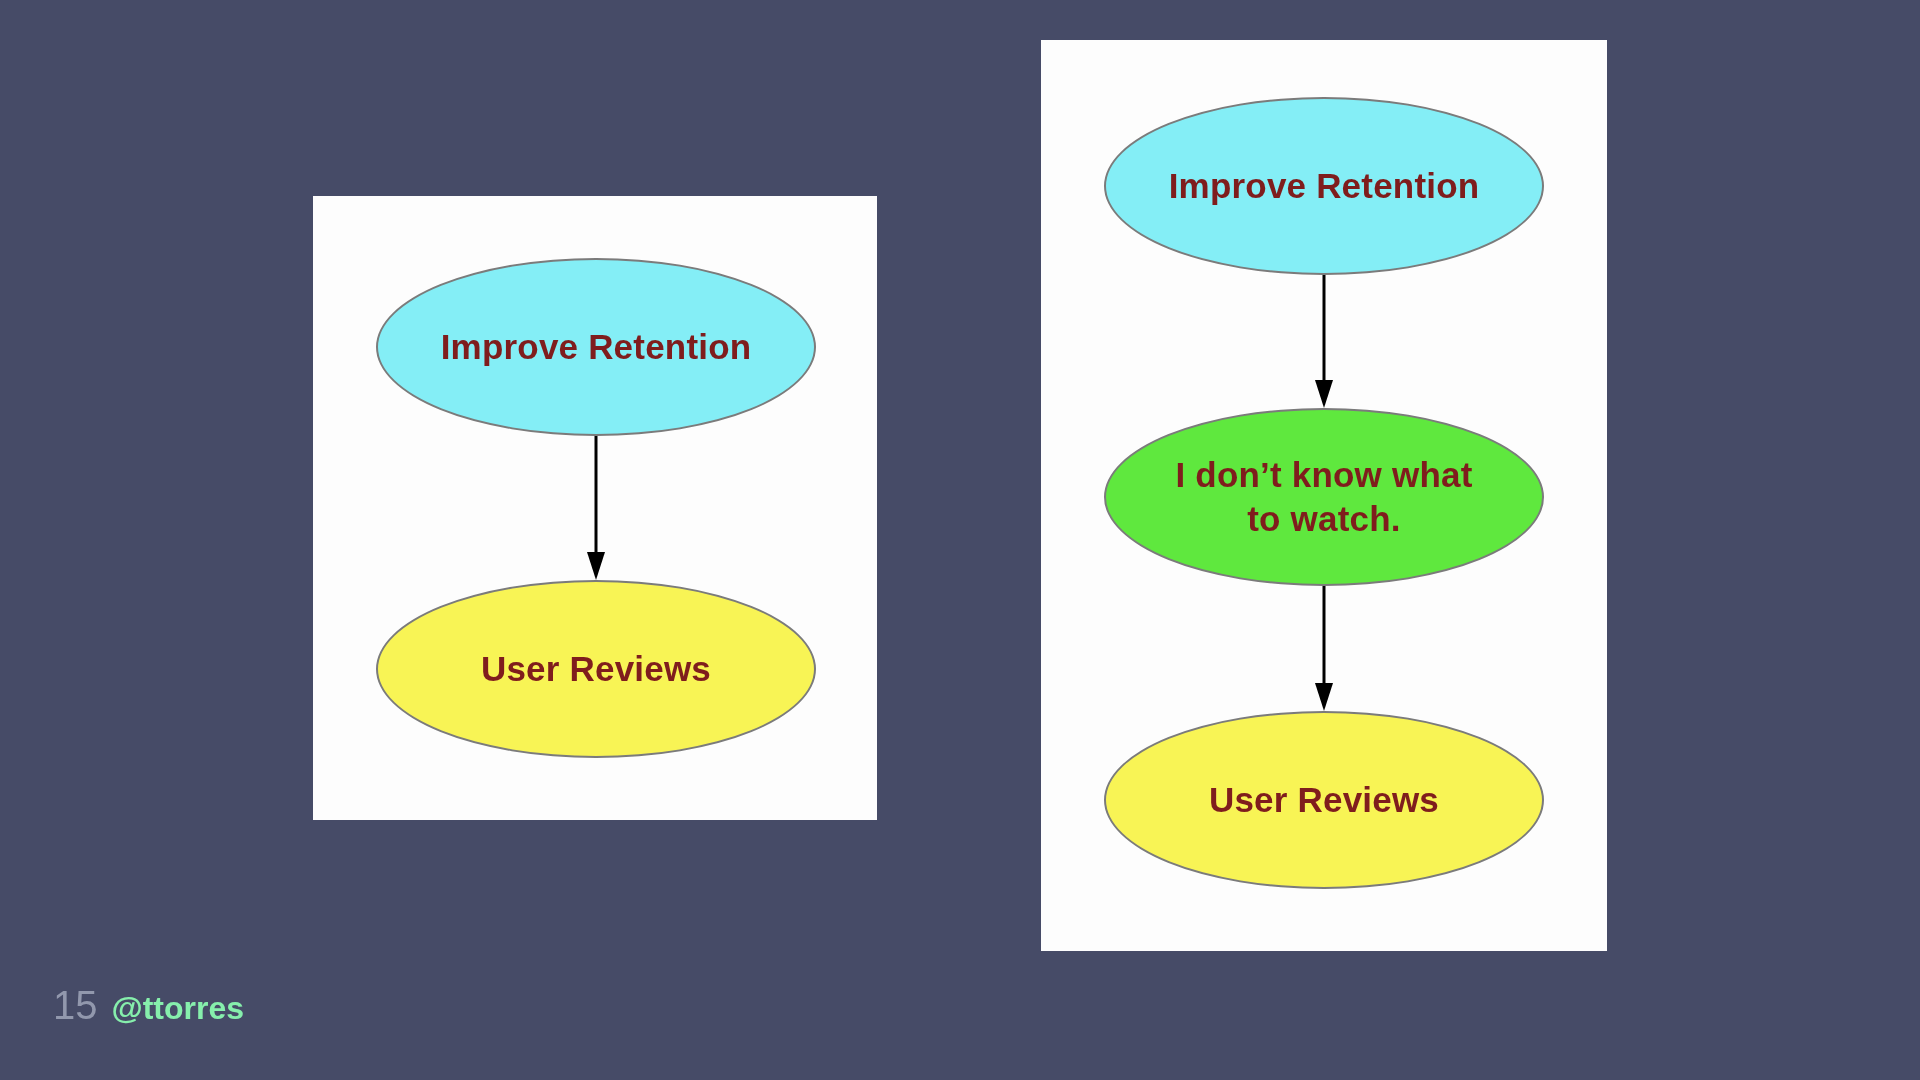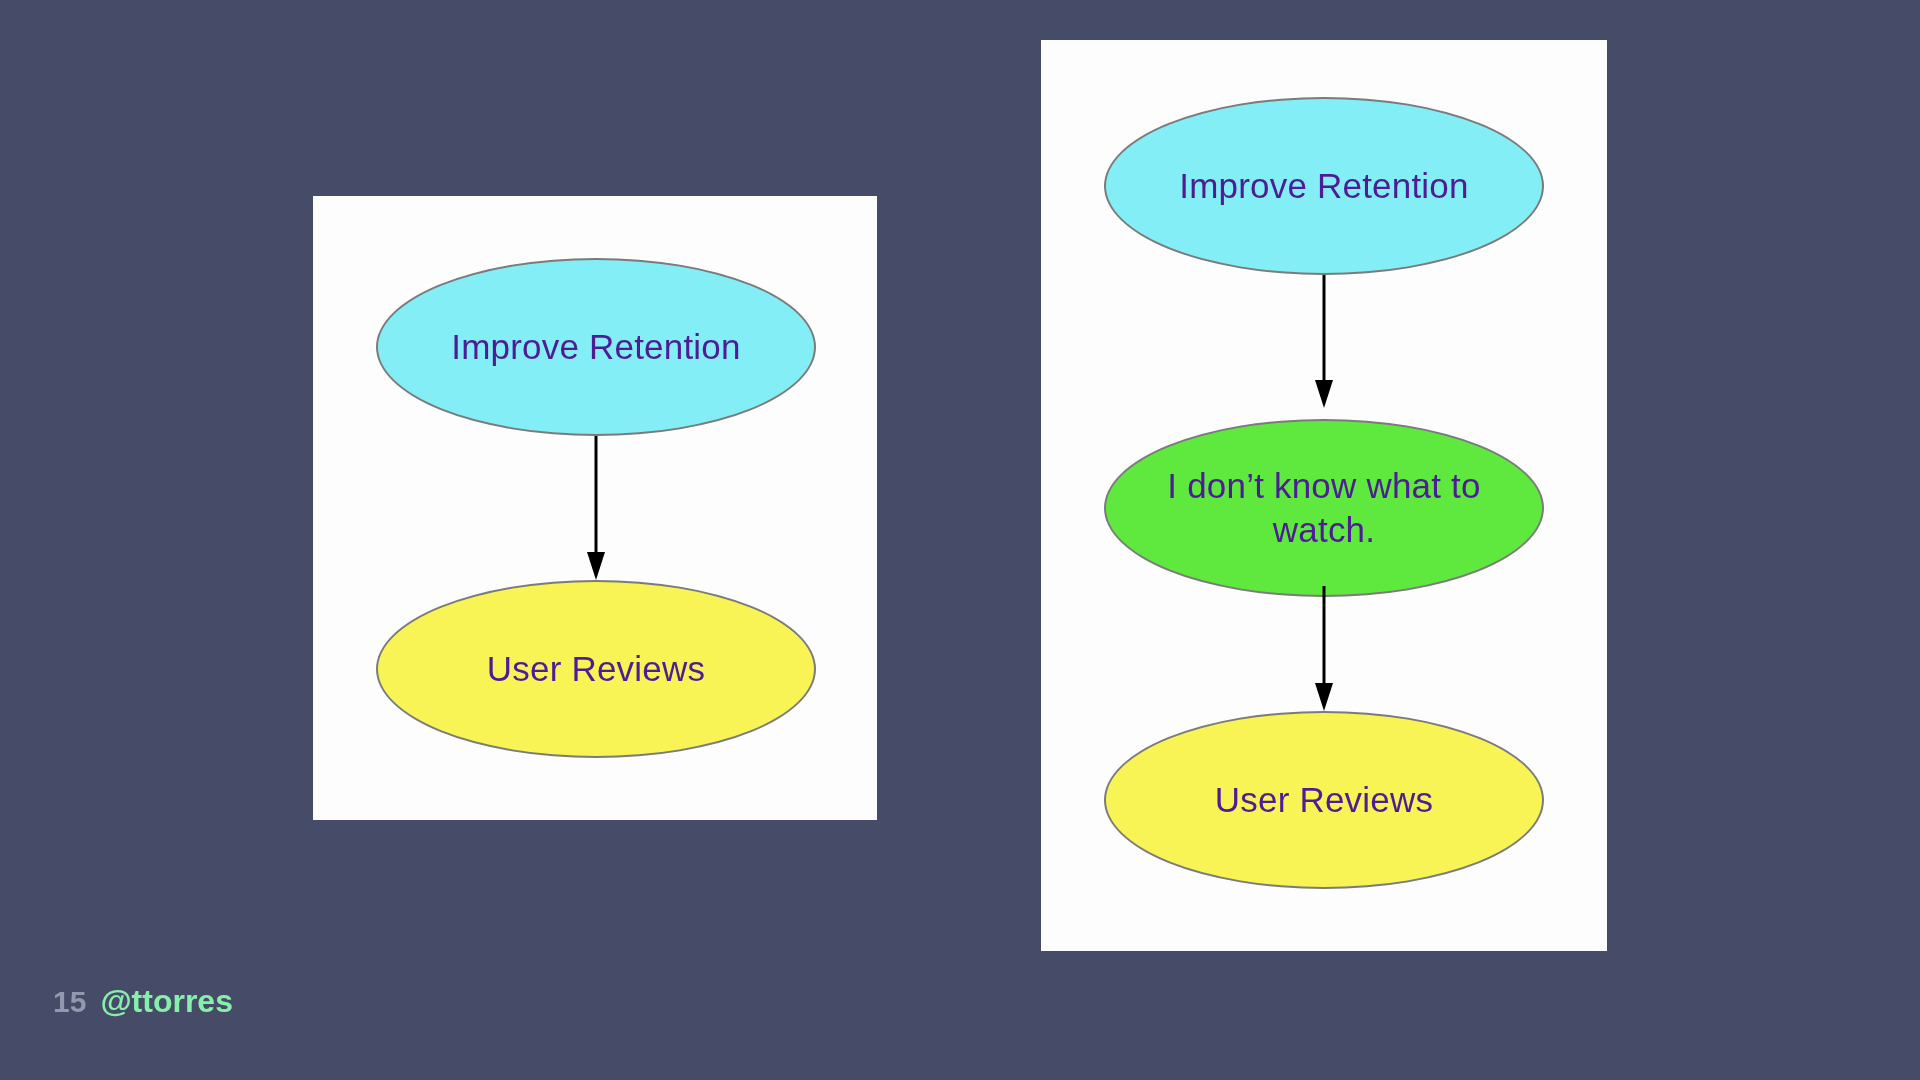--- a/index.html
+++ b/index.html
@@ -29,47 +29,48 @@
     display: flex;
     align-items: center;
     justify-content: center;
     text-align: center;
   }
   .node .node-label {
     display: inline-block;
     max-width: 330px;
     font-size: 35px;
     line-height: 1.26;
-    color: #4c1d95;
+    color: #7f1d1d;
     letter-spacing: 0.2px;
+    font-weight: bold;
   }
 
   
   .panel-left .node-1 { left: 63px; top: 62px; }
   .panel-left .node-2 { left: 63px; top: 384px; }
   .panel-left .arrow-1 { position: absolute; left: 270px; top: 240px; }
 
   
   .panel-right .node-1 { left: 63px; top: 57px; }
-  .panel-right .node-2 { left: 63px; top: 379px; }
+  .panel-right .node-2 { left: 63px; top: 368px; }
   .panel-right .node-3 { left: 63px; top: 671px; }
   .panel-right .arrow-1 { position: absolute; left: 270px; top: 235px; }
   .panel-right .arrow-2 { position: absolute; left: 270px; top: 546px; }
 
   .arrow { color: #000; display: block; }
 
   .footer {
     position: absolute;
     left: 53px;
     top: 983px;
     display: flex;
     align-items: baseline;
     gap: 14px;
   }
-  .footer .page-number { font-size: 30px; color: #9298ad; font-weight: bold; }
+  .footer .page-number { font-size: 40px; color: #9298ad; }
   .footer .handle { font-size: 32px; font-weight: bold; color: #c3c7d8; }
 </style>
 </head>
 <body>
 
 <div class="slide" data-bind-style="backgroundColor:colors.background" style="background-color: rgb(70, 75, 103);">
 
   <div class="panel panel-left" data-bind-style="backgroundColor:colors.panel" style="background-color: rgb(253, 253, 253);">
 
     <div class="node node-1" data-bind-style="backgroundColor:panels.0.nodes.0.fill" style="background-color: rgb(132, 238, 246);">

